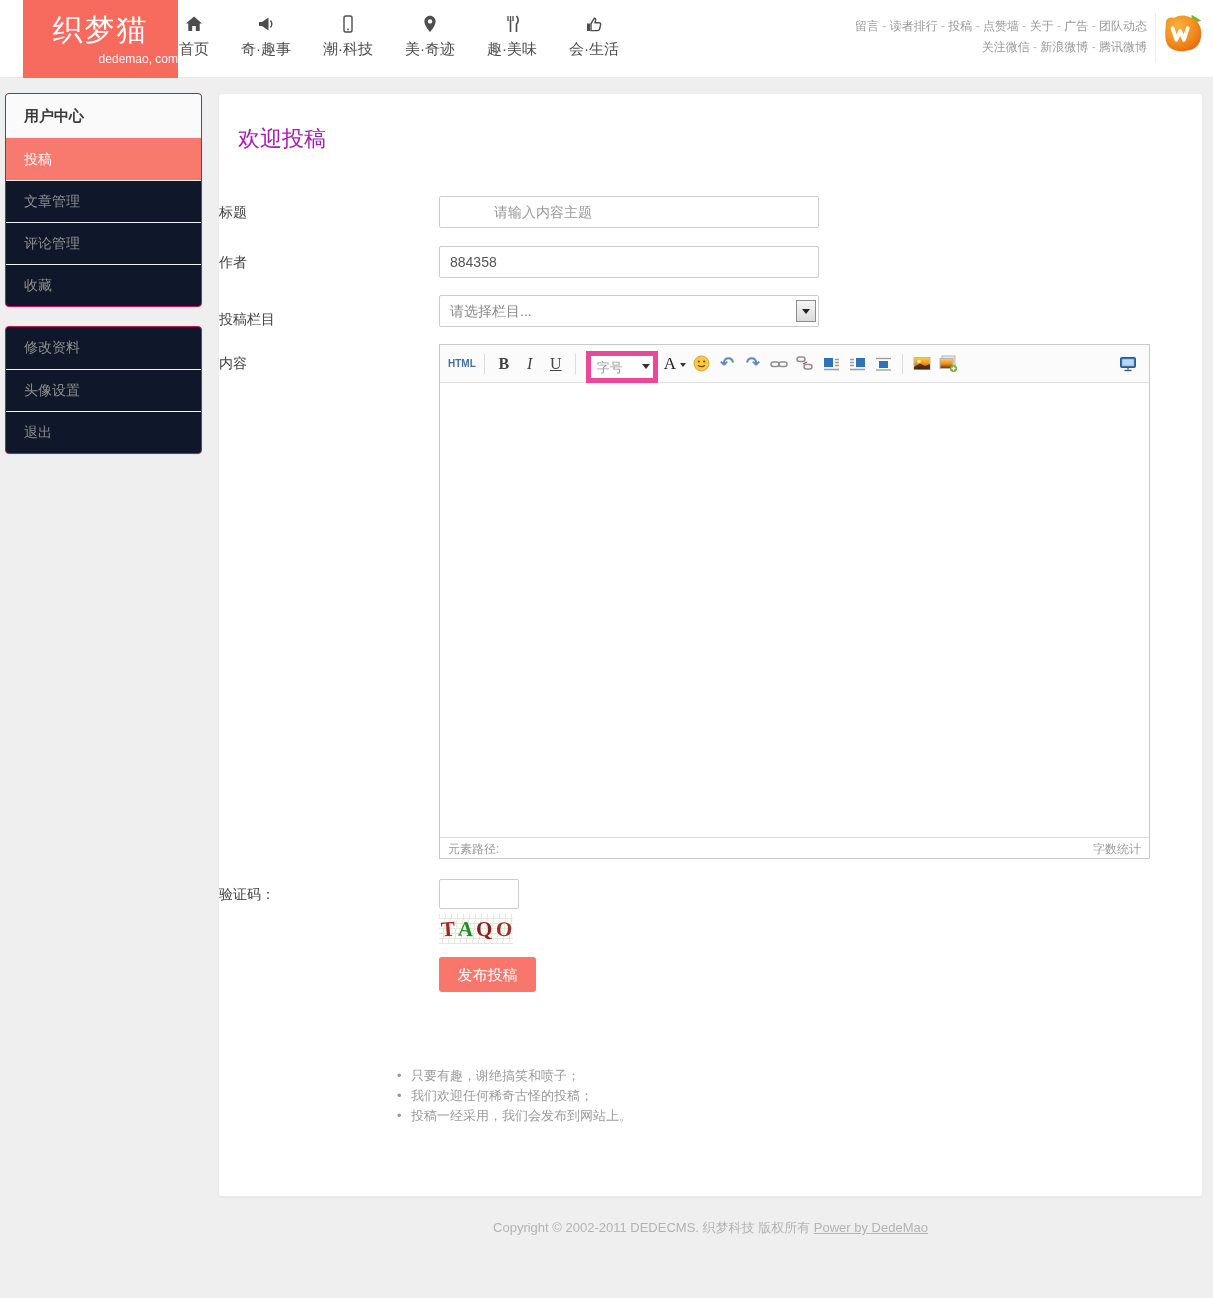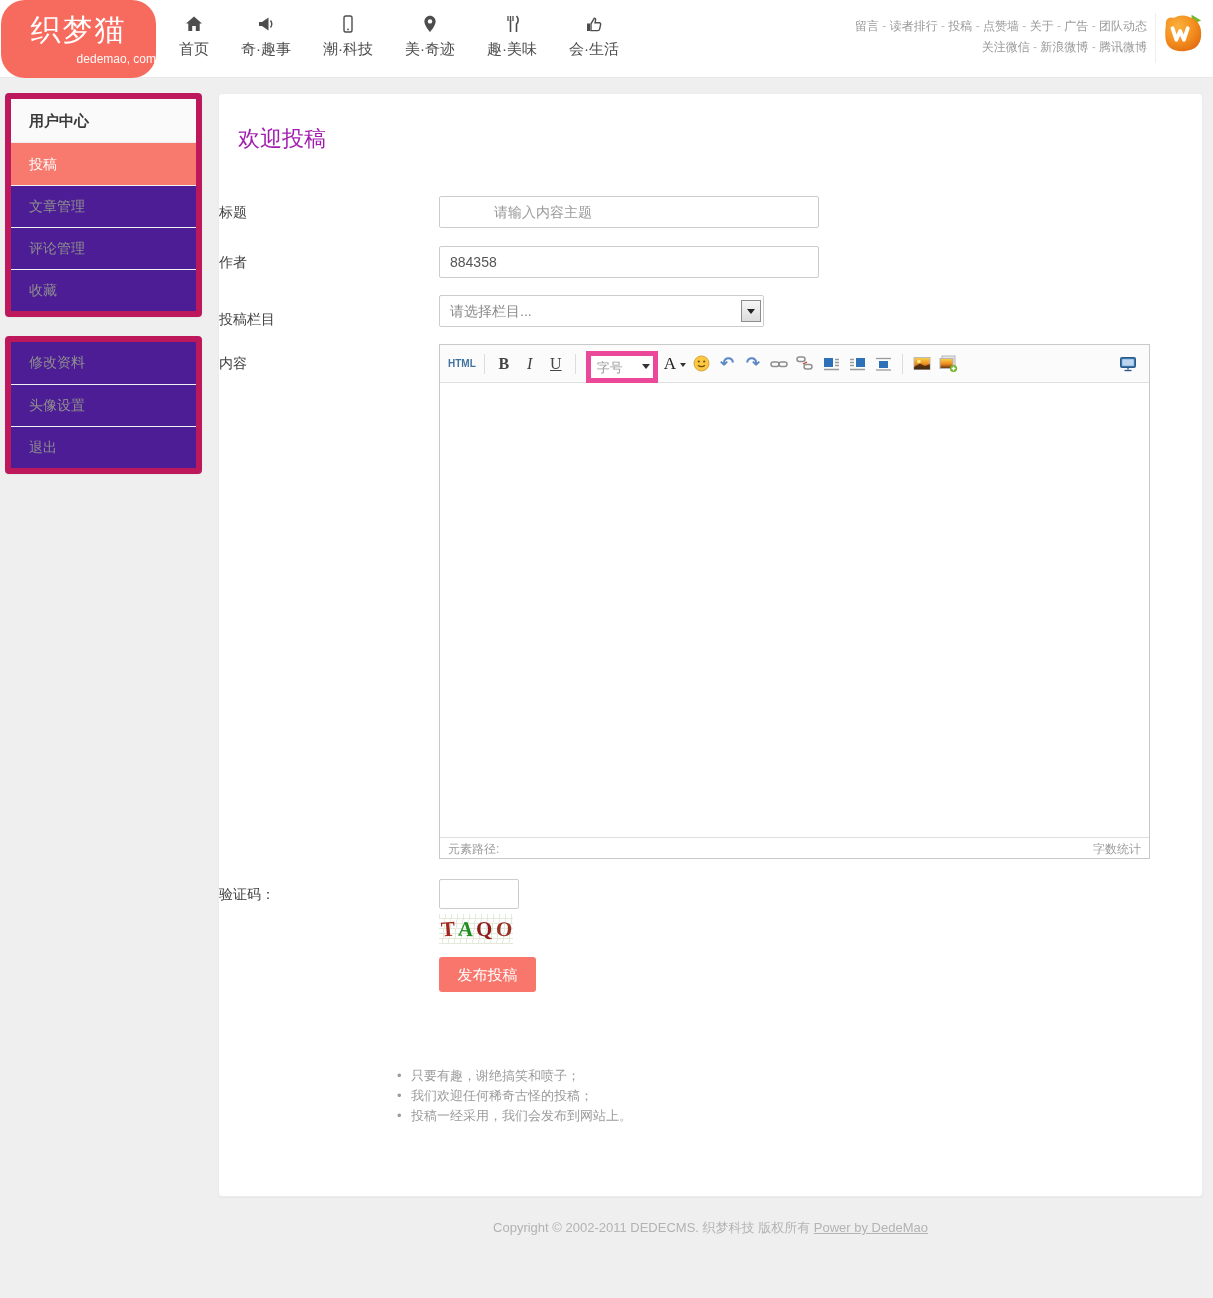--- a/index.html
+++ b/index.html
@@ -1,54 +1,54 @@
 <!DOCTYPE html>
 <html><head>
 <meta charset="utf-8">
 <style>
   * { margin:0; padding:0; box-sizing:border-box; }
   html,body { background:#efefef; font-family:"Liberation Sans","DejaVu Sans",sans-serif; }
   #page { position:relative; width:1213px; height:1298px; background:#efefef; overflow:hidden; }
 
   
   #header { position:absolute; top:0; left:0; width:1213px; height:78px; background:#fff; border-bottom:1px solid #e7e7e7; }
-  #logo { position:absolute; left:1px; top:0; width:155px; height:78px; background:#f76b5e; color:#fff; cursor:pointer;border-radius:24px; }
+  #logo { position:absolute; left:23px; top:0; width:155px; height:78px; background:#f76b5e; color:#fff; cursor:pointer; }
   #logo .t { display:block; text-align:center; font-size:30px; letter-spacing:2px; margin-top:10px; font-weight:400; }
   #logo .s { display:block; text-align:right; font-size:12px; margin-top:1px; opacity:.95; }
   #nav { position:absolute; left:163px; top:0; height:78px; display:flex; }
   .nav-item { height:78px; padding:14px 16px 0 16px; display:flex; flex-direction:column; align-items:center; cursor:pointer; }
   .nav-item svg { width:20px; height:20px; display:block; }
   .nav-item .lbl { font-size:15px; color:#4d4d4d; margin-top:6px; white-space:nowrap; }
   #top-links { position:absolute; right:66px; top:15px; text-align:right; }
   #top-links ul { list-style:none; line-height:19px; }
   #top-links li { display:inline; font-size:12px; color:#9a9a9a; cursor:pointer; }
   #top-links li:not(:last-child)::after { content:" - "; color:#bbb; cursor:default; }
   #head-divider { position:absolute; left:1155px; top:13px; height:50px; border-left:1px solid #eee; }
   #cat-logo { position:absolute; left:1162px; top:12px; width:42px; height:42px; cursor:pointer; }
 
   
   #sidebar { position:absolute; left:5px; top:93px; width:197px; }
-  .side-card { background:#4c1d95; border:6px solid #be185d; border-radius:4px; overflow:hidden; box-shadow:0 1px 2px rgba(0,0,0,.04); }
+  .side-card { background:#0f172a; border:1px solid #be185d; border-radius:4px; overflow:hidden; box-shadow:0 1px 2px rgba(0,0,0,.04); }
   .side-row { height:42px; line-height:41px; padding-left:18px; font-size:14px; color:#8e8e8e; border-top:1px solid #f2f2f2; cursor:pointer; }
   .side-row:first-child { border-top:none; }
   .side-head { height:44px; line-height:44px; padding-left:18px; font-size:15px; font-weight:bold; color:#3a3a3a; background:#fafafa; border-bottom:1px solid #eee; cursor:default; }
   .side-row.active { background:#f87a6e; color:#fff; border-top-color:#f87a6e; }
   #side-card2 { margin-top:19px; }
 
   
   #main-card { position:absolute; left:218px; top:93px; width:985px; height:1104px; background:#fff; border:1px solid #ececec; border-radius:4px; box-shadow:0 1px 2px rgba(0,0,0,.04); }
   #page-title { position:absolute; left:19px; top:30px; font-size:22px; color:#a21caf; }
 
   .frm-label { position:absolute; left:0; width:212px; font-size:14px; color:#404040; }
   .txt-input { position:absolute; left:220px; width:380px; height:32px; border:1px solid #ccc; border-radius:2px; background:#fff; font-size:14px; padding:0 10px; line-height:30px; }
   .txt-input .ph { color:#999;margin-left:44px; }
   .txt-input .val { color:#555; }
 
   
-  #column-select { position:absolute; left:220px; top:201px; width:325px; height:32px; border:1px solid #ccc; border-radius:2px; background:#fff; cursor:pointer; }
+  #column-select { position:absolute; left:220px; top:201px; width:380px; height:32px; border:1px solid #ccc; border-radius:2px; background:#fff; cursor:pointer; }
   #column-select .sel-text { position:absolute; left:10px; top:0; line-height:30px; font-size:14px; color:#8a8a8a; }
   #column-select .sel-btn { position:absolute; right:2px; top:4px; width:20px; height:22px; background:linear-gradient(#f6f6f6,#dcdcdc); border:1px solid #8d8d8d; }
   #column-select .sel-btn::after { content:""; position:absolute; left:5px; top:8px; border:4px solid transparent; border-top:5px solid #222; }
 
   
   #editor { position:absolute; left:220px; top:250px; width:711px; height:515px; border:1px solid #c9c9c9; background:#fff; }
   #toolbar { position:relative; height:38px; background:#fbfbfb; border-bottom:1px solid #e0e0e0; display:flex; align-items:center; padding-left:6px; }
   .tb-sep { width:1px; height:20px; background:#ddd; margin:0 6px; }
   .tb-btn { display:flex; align-items:center; justify-content:center; min-width:22px; height:26px; margin:0 2px; border-radius:2px; cursor:pointer; color:#444; }
   .tb-btn svg { display:block; }

